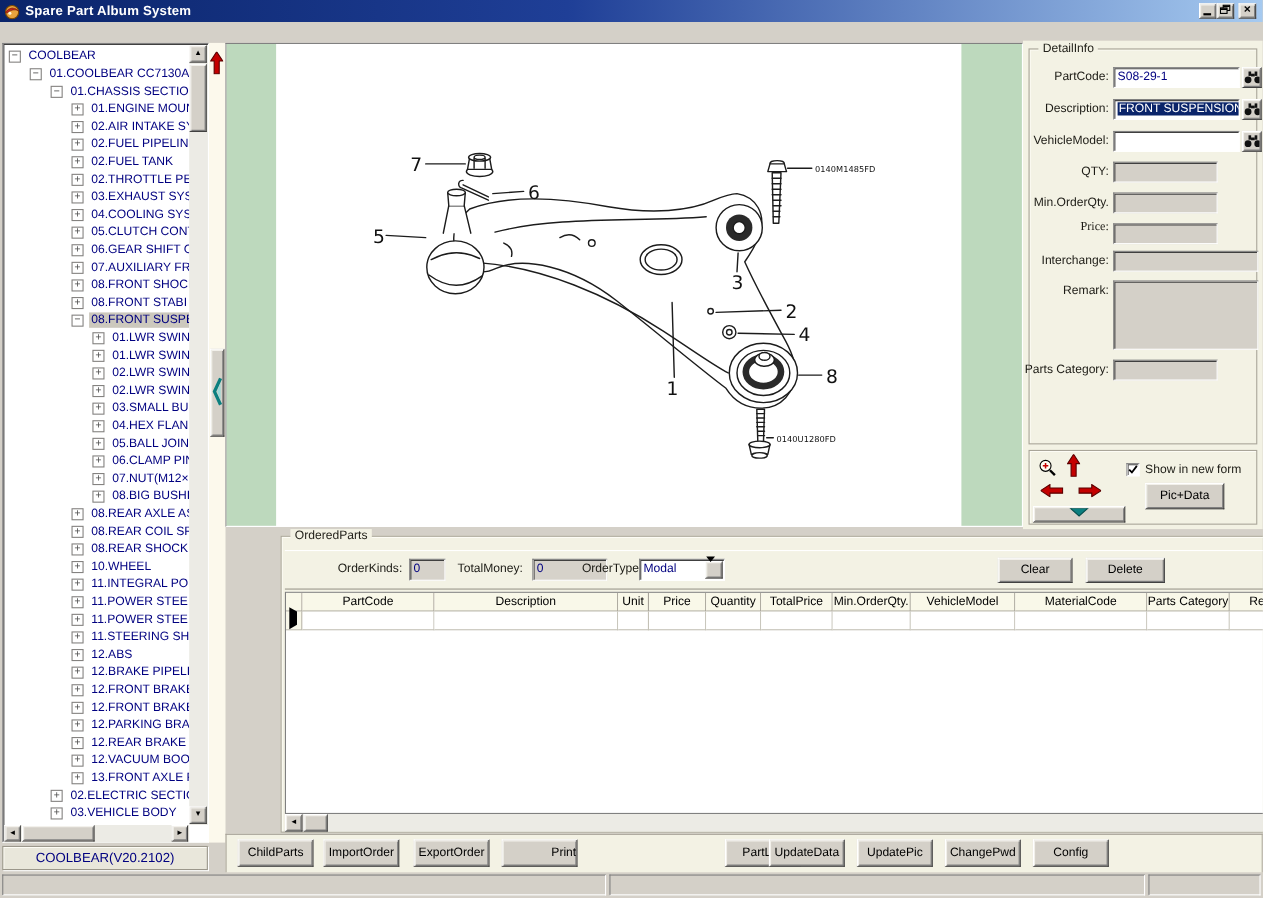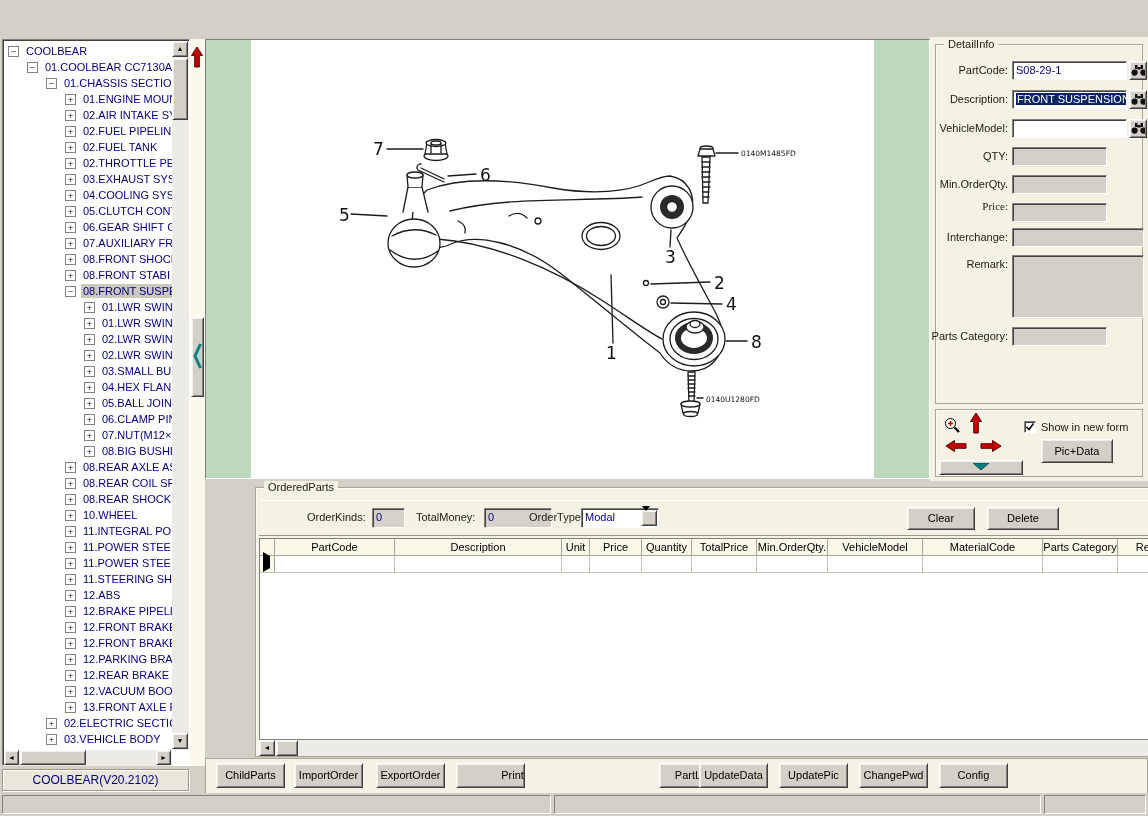--- a/index.html
+++ b/index.html
@@ -104,20 +104,38 @@
     border:1px solid #a9a599; border-bottom:none; }
   .bigbtn { position:absolute; top:4px; width:69px; height:25px; text-align:center; line-height:23px; color:#000; }
   .spanel { position:absolute; top:795px; height:19px; background:#d4d0c8;
     border:1px solid; border-color:#808080 #fff #fff #808080; }
 </style>
 </head>
 <body>
 
 <div id="app">
 
+  <div id="titlebar">
+    <svg id="app-icon" viewBox="0 0 16 16">
+      <circle cx="8" cy="9" r="6" fill="#e8a33d" stroke="#7a4a00"></circle>
+      <path d="M2 9 Q8 2 14 8 Q9 5 3 10 Z" fill="#c22a1c" stroke="#6b0f06" stroke-width=".5"></path>
+      <circle cx="6" cy="10" r="1.4" fill="#fff8e0"></circle>
+    </svg>
+    <span class="ttl">Spare Part Album System</span>
+    <span id="btn-min" class="winbtn raised">
+        <span style="display:block;width:7px;height:2px;background:#000;margin:8px 0 0 3px;"></span>
+      </span>
+    <span id="btn-restore" class="winbtn raised"><svg width="10" height="9" viewBox="0 0 10 9">
+          <rect x="3" y="0.5" width="6" height="5" fill="#d4d0c8" stroke="#000"></rect>
+          <path d="M3 1.6 h6" stroke="#000" stroke-width="1.6"></path>
+          <rect x="0.5" y="3.2" width="6" height="5" fill="#d4d0c8" stroke="#000"></rect>
+          <path d="M0.5 4.3 h6" stroke="#000" stroke-width="1.6"></path>
+        </svg></span>
+    <span id="btn-close" class="winbtn raised">×</span>
+  </div>
 
 
   <div id="tree-panel" class="sunken">
     <div id="tree-view">
         <div class="tree-row" style="top: 2px; left: 4px;">
           <span class="tree-glyph">−</span>
           <span class="tree-label">COOLBEAR</span>
         </div>
         <div class="tree-row" style="top: 18px; left: 23px;">
           <span class="tree-glyph">−</span>

